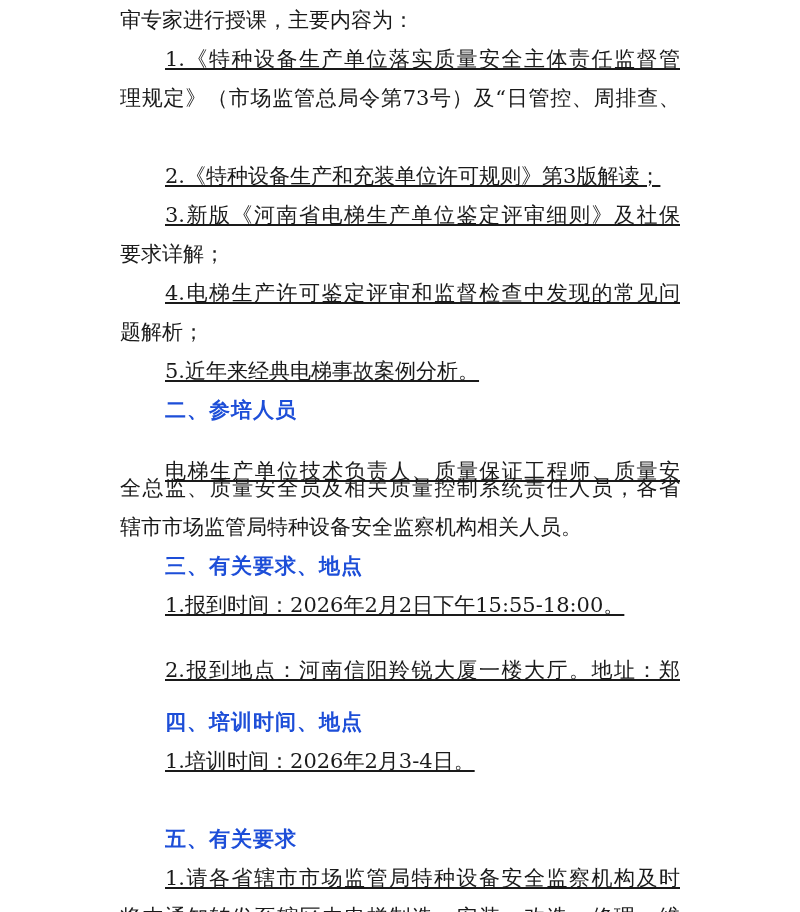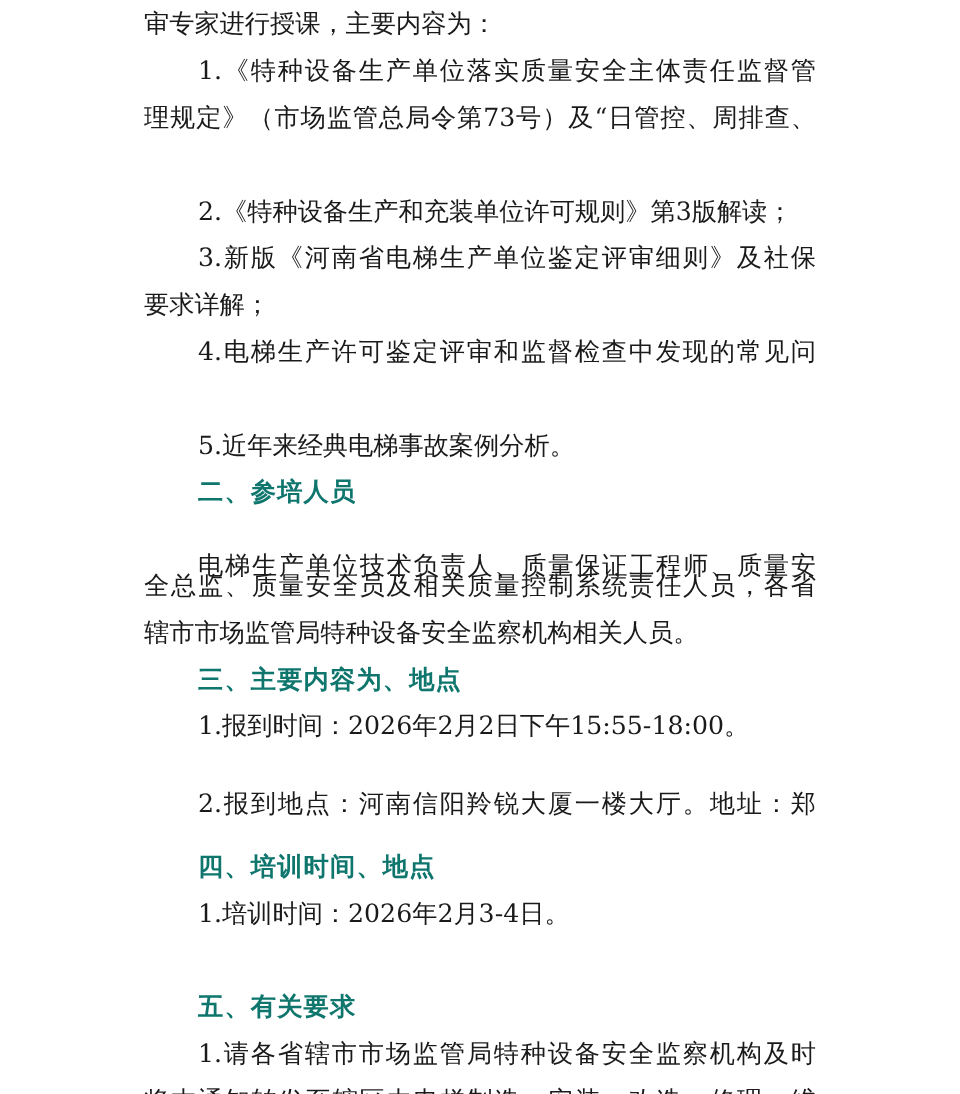--- a/index.html
+++ b/index.html
@@ -12,48 +12,49 @@
     height: 36px;
     line-height: 36px;
     font-family: "DejaVu Serif", "Liberation Serif", serif;
     font-size: 21px;
     color: #1a1a1a;
     white-space: nowrap;
     text-align: justify;
     text-align-last: justify;
     letter-spacing: 0px;
   }
-  .line.indent { left: 165px; width: 515px; }
+  .line.indent { left: 165px; width: 515px; text-decoration: underline; }
   .line.last { text-align-last: left; }
   .line.heading {
     font-family: "DejaVu Sans", "Liberation Sans", sans-serif;
     font-weight: bold;
     left: 165px;
     text-align-last: left;
     letter-spacing: 1px;
-    color: #0f766e;
+    color: #1d4ed8;
   }
 </style>
 </head>
 <body>
 
 <div class="page">
   <div class="line last" style="top:2px">审专家进行授课，主要内容为：</div>
   <div class="line indent" style="top:41px">1.《特种设备生产单位落实质量安全主体责任监督管</div>
   <div class="line" style="top:80px">理规定》（市场监管总局令第73号）及“日管控、周排查、</div>
   <div class="line indent last" style="top:158px">2.《特种设备生产和充装单位许可规则》第3版解读；</div>
   <div class="line indent" style="top:197px">3.新版《河南省电梯生产单位鉴定评审细则》及社保</div>
   <div class="line last" style="top:236px">要求详解；</div>
   <div class="line indent" style="top:275px">4.电梯生产许可鉴定评审和监督检查中发现的常见问</div>
+  <div class="line last" style="top:314px">题解析；</div>
   <div class="line indent last" style="top:353px">5.近年来经典电梯事故案例分析。</div>
   <div class="line heading" style="top:392px">二、参培人员</div>
   <div class="line indent" style="top:453px">电梯生产单位技术负责人、质量保证工程师、质量安</div>
   <div class="line last" style="top:509px">辖市市场监管局特种设备安全监察机构相关人员。</div>
   <div class="line" style="top:470px">全总监、质量安全员及相关质量控制系统责任人员，各省</div>
-  <div class="line heading" style="top:548px">三、主要内容为、地点</div>
+  <div class="line heading" style="top:548px">三、有关要求、地点</div>
   <div class="line indent last" style="top:587px">1.报到时间：2026年2月2日下午15:55-18:00。</div>
   <div class="line indent" style="top:652px">2.报到地点：河南信阳羚锐大厦一楼大厅。地址：郑</div>
   <div class="line heading" style="top:704px">四、培训时间、地点</div>
   <div class="line indent last" style="top:743px">1.培训时间：2026年2月3-4日。</div>
   <div class="line heading" style="top:821px">五、有关要求</div>
   <div class="line indent" style="top:860px">1.请各省辖市市场监管局特种设备安全监察机构及时</div>
   <div class="line" style="top:899px">将本通知转发至辖区内电梯制造、安装、改造、修理、维</div>
 
 </div>
 

